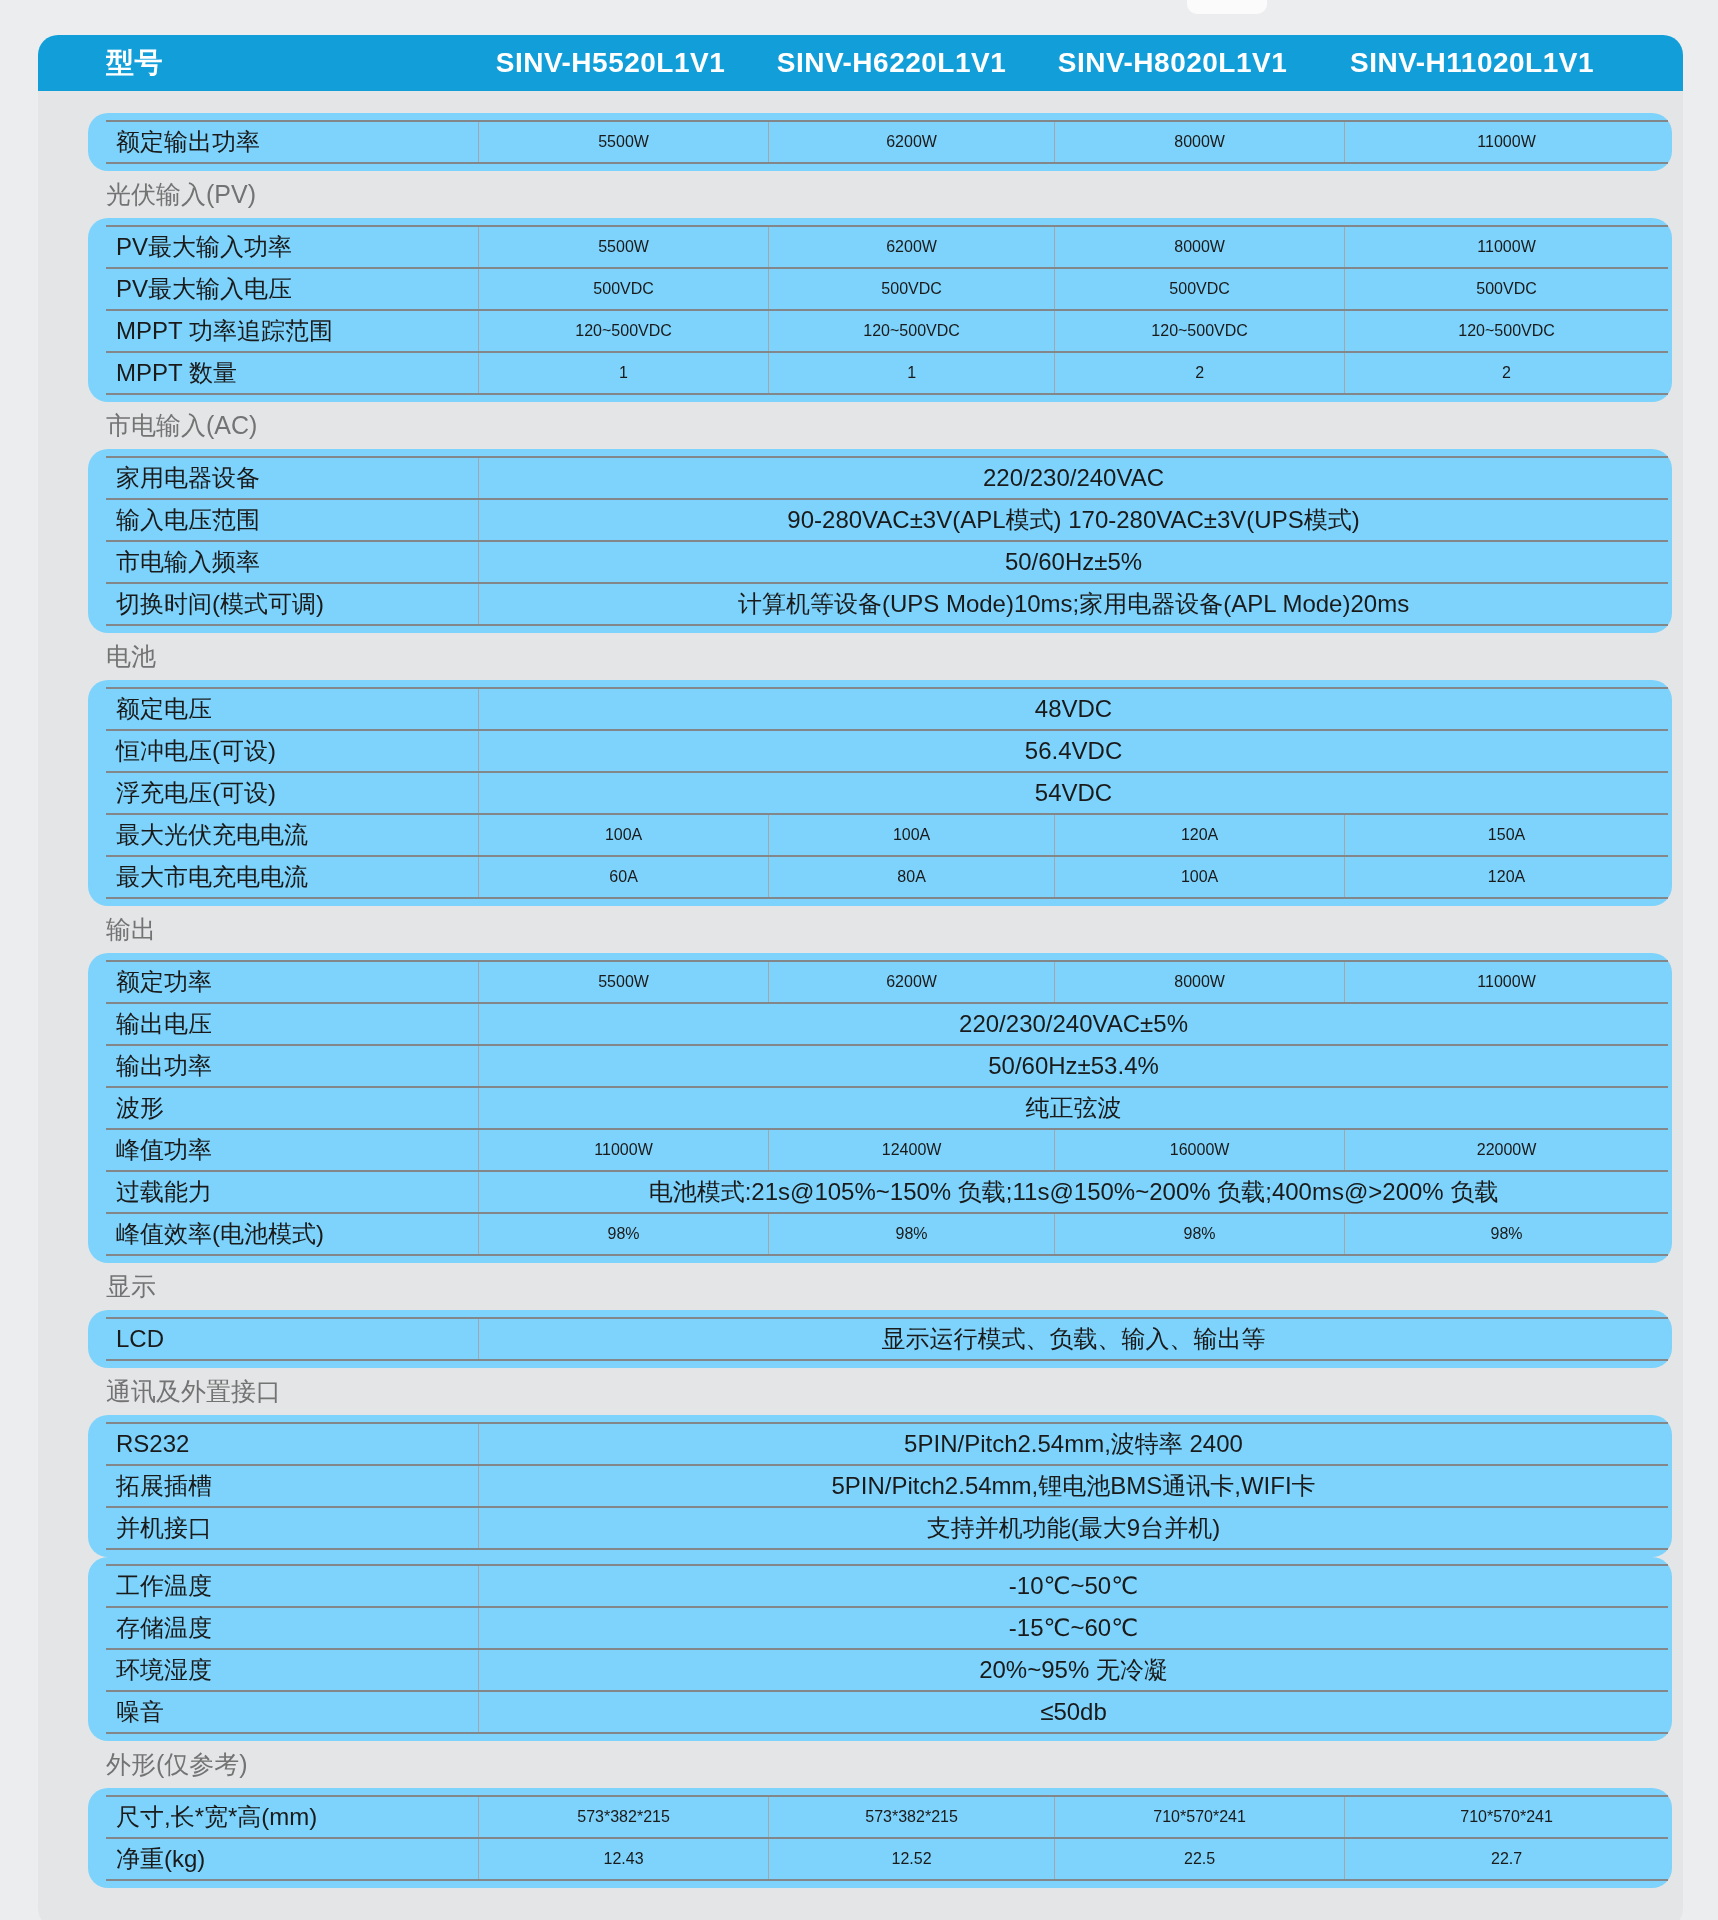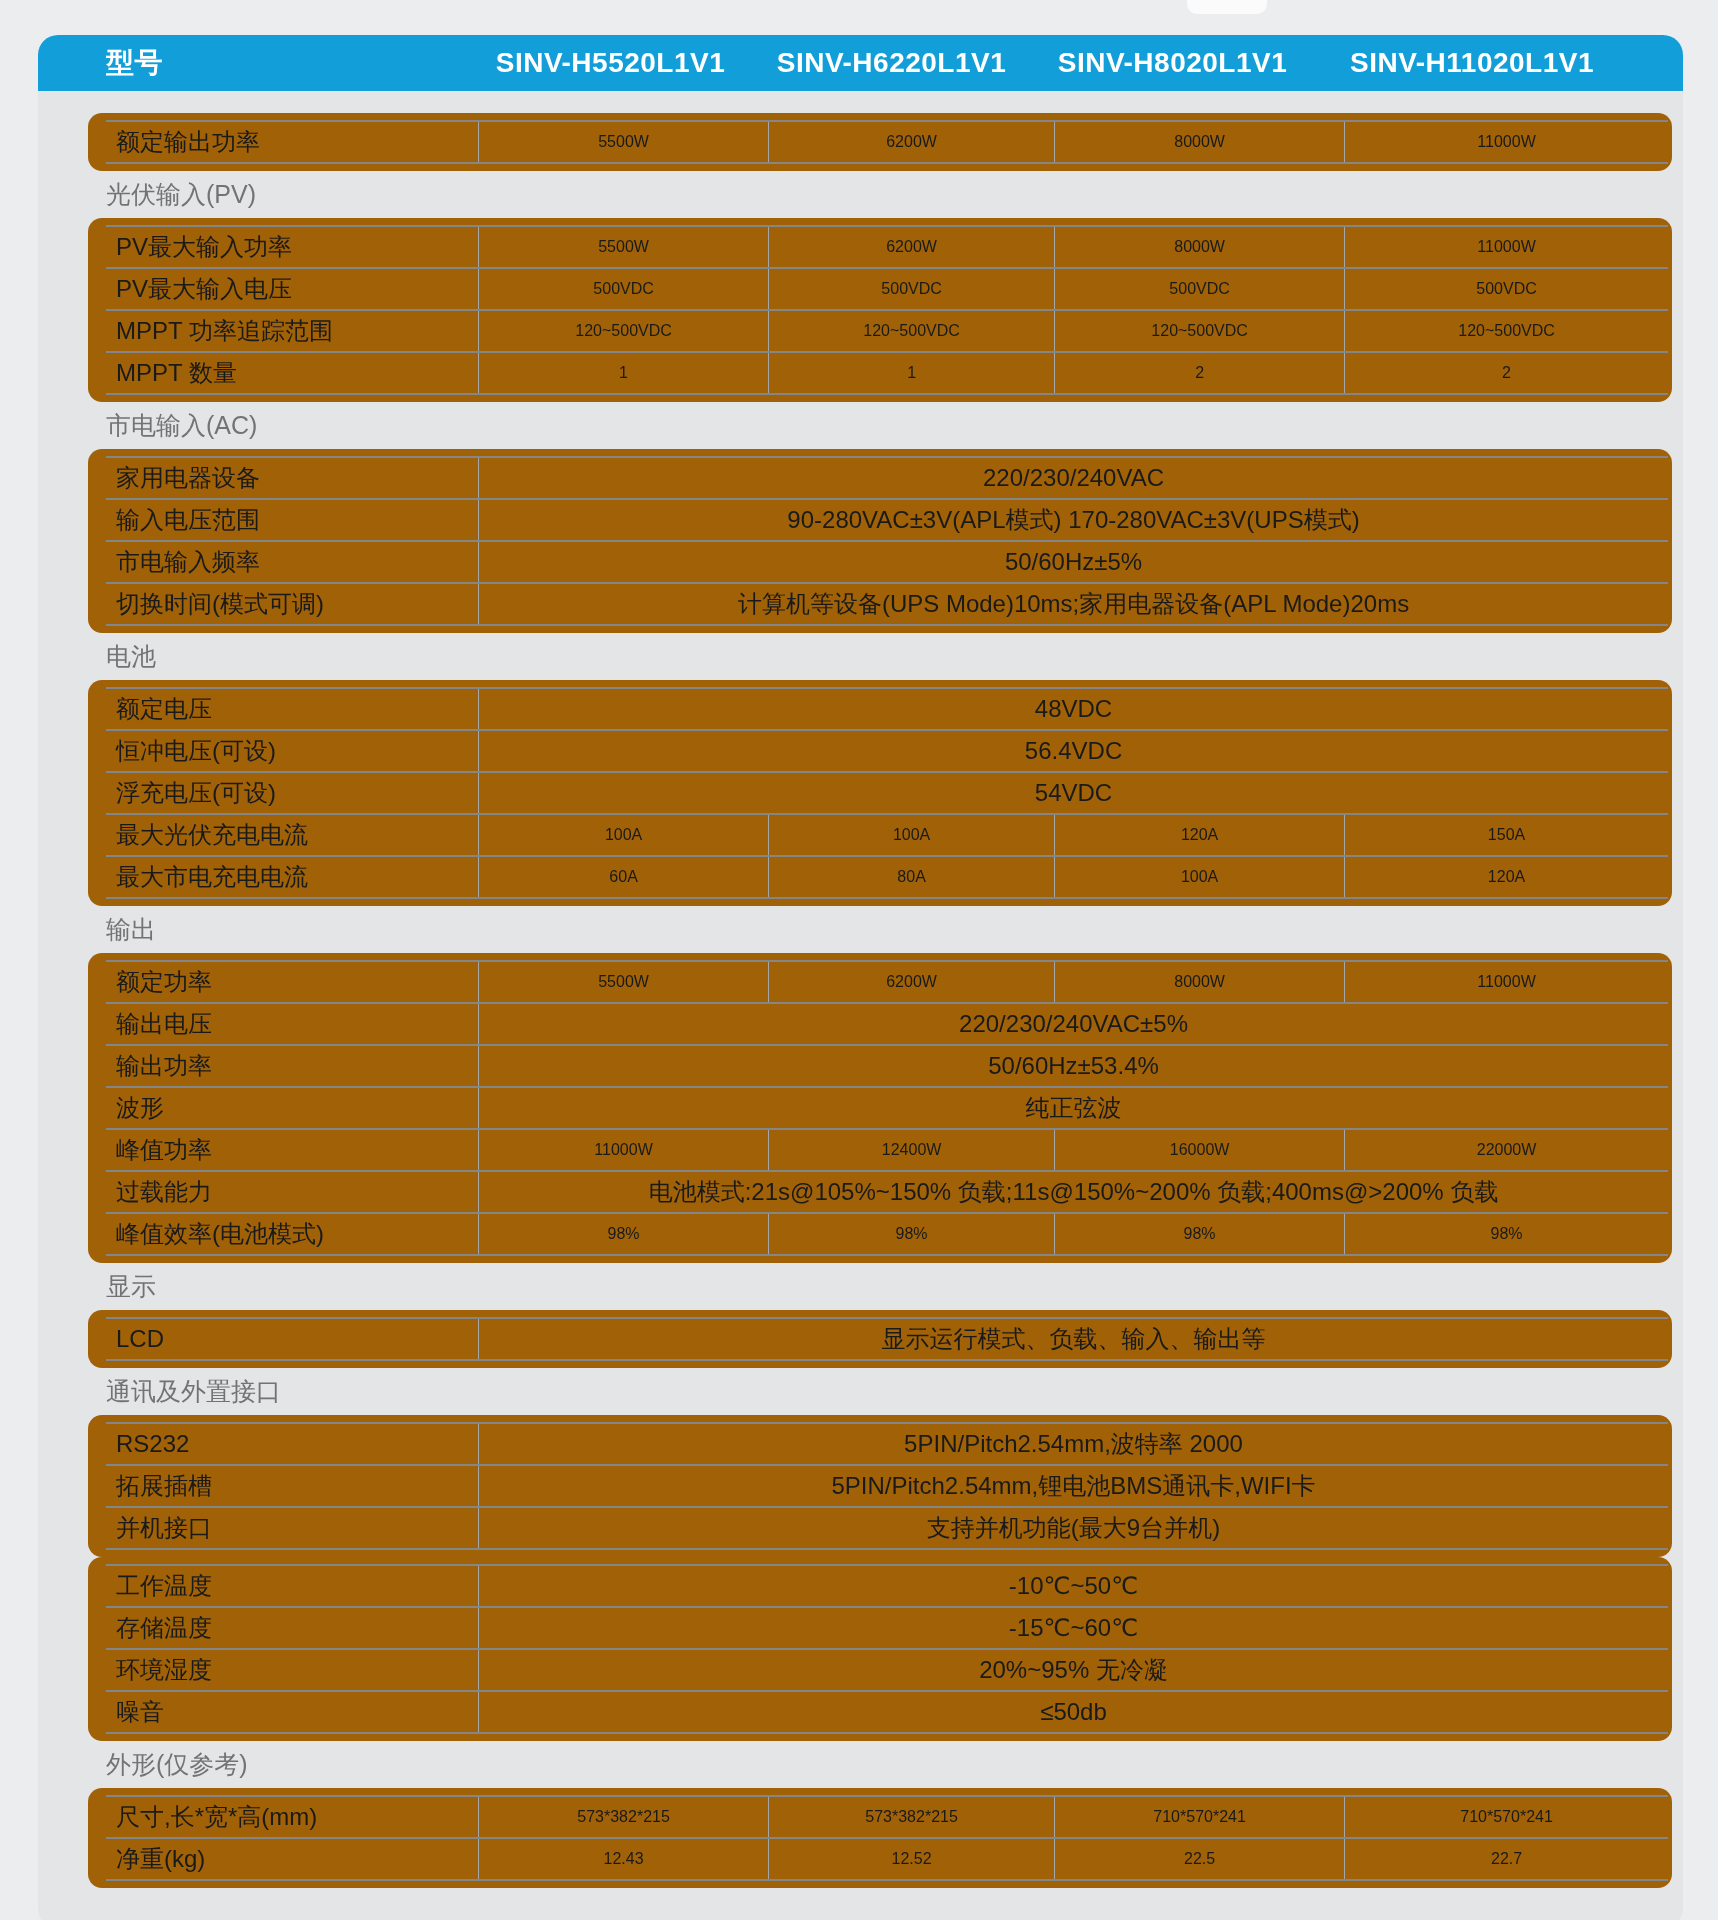--- a/index.html
+++ b/index.html
@@ -38,22 +38,22 @@
     padding: 22px 0 42px;
   }
   .band {
     min-height: 47px;
     display: flex; align-items: center;
     padding-left: 68px;
     font-size: 25px;
     color: #737373;
   }
   .block {
-    background: #a16207;
-    border-radius: 14px;
+    background: #7dd3fc;
+    border-radius: 20px;
     margin: 0 11px 0 50px;
     padding: 7px 4px 7px 18px;
   }
   .row {
     display: grid;
     grid-template-columns: 363fr 283fr 279fr 283fr 316fr;
     min-height: 42px;
     border-bottom: 2px solid #83878a;
     align-items: stretch;
   }
@@ -224,21 +224,21 @@
       <div class="block">
         <div class="row">
           <div class="cell-label">LCD</div>
           <div class="cell-span">显示运行模式、负载、输入、输出等</div>
         </div>
       </div>
       <div class="band">通讯及外置接口</div>
       <div class="block">
         <div class="row">
           <div class="cell-label">RS232</div>
-          <div class="cell-span">5PIN/Pitch2.54mm,波特率 2000</div>
+          <div class="cell-span">5PIN/Pitch2.54mm,波特率 2400</div>
         </div>
         <div class="row">
           <div class="cell-label">拓展插槽</div>
           <div class="cell-span">5PIN/Pitch2.54mm,锂电池BMS通讯卡,WIFI卡</div>
         </div>
         <div class="row">
           <div class="cell-label">并机接口</div>
           <div class="cell-span">支持并机功能(最大9台并机)</div>
         </div>
       </div>

